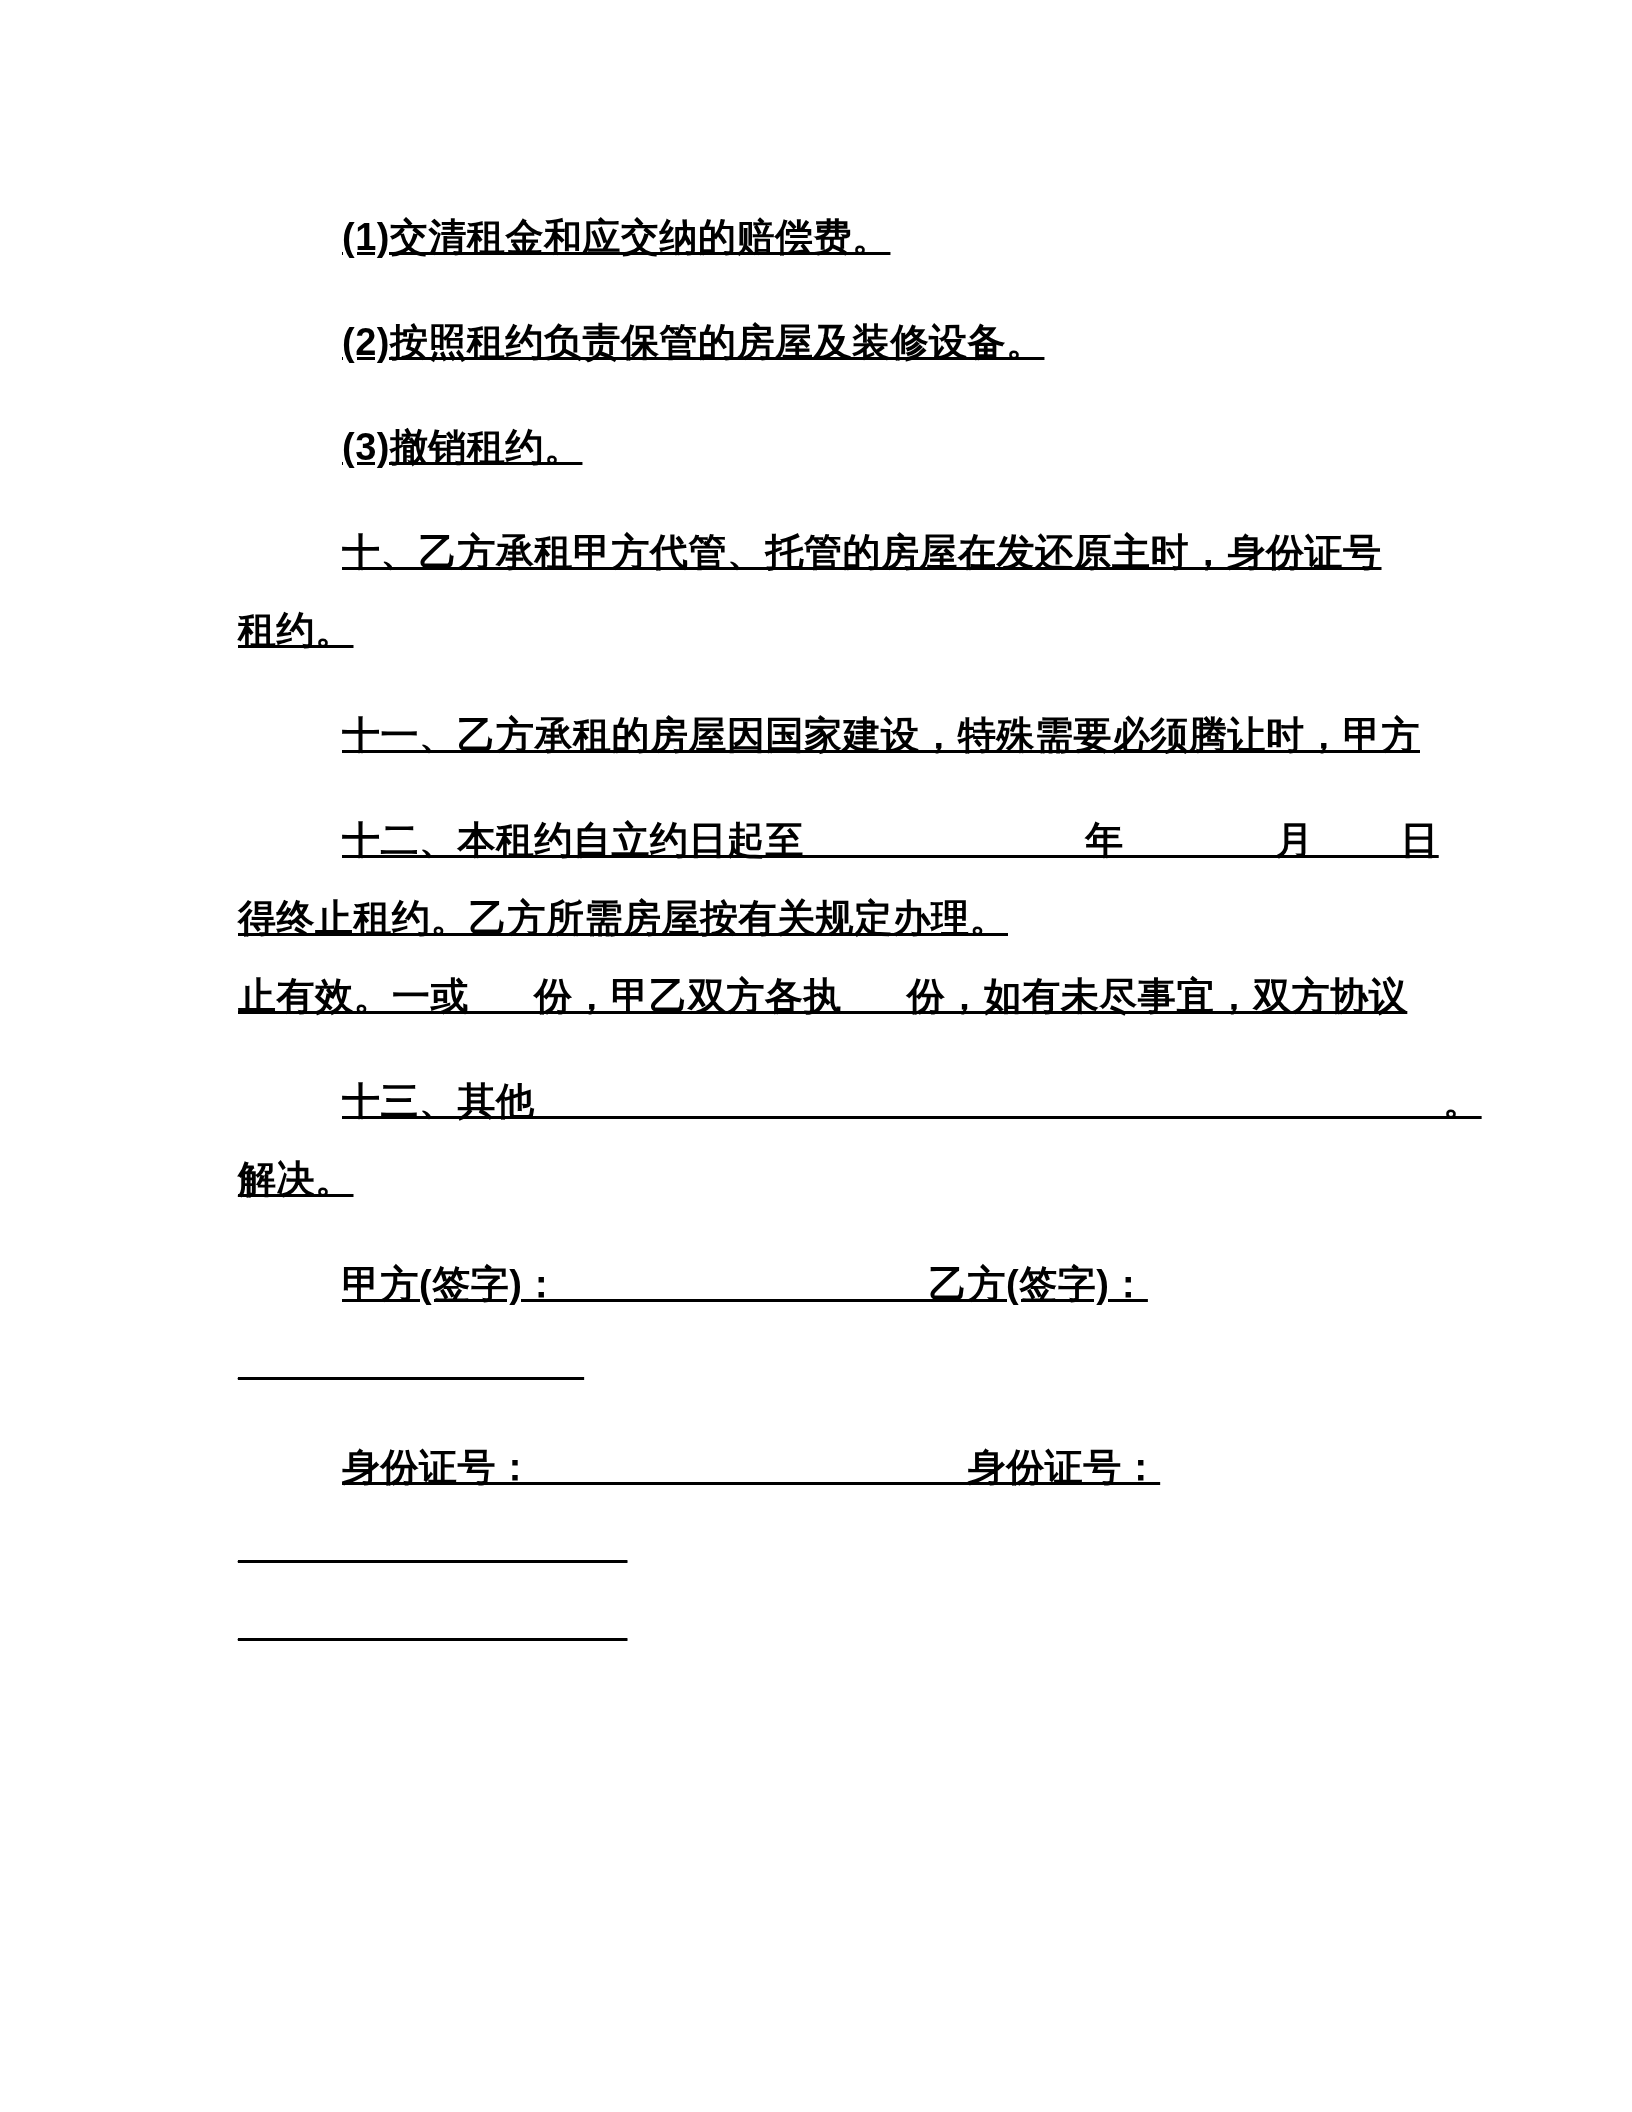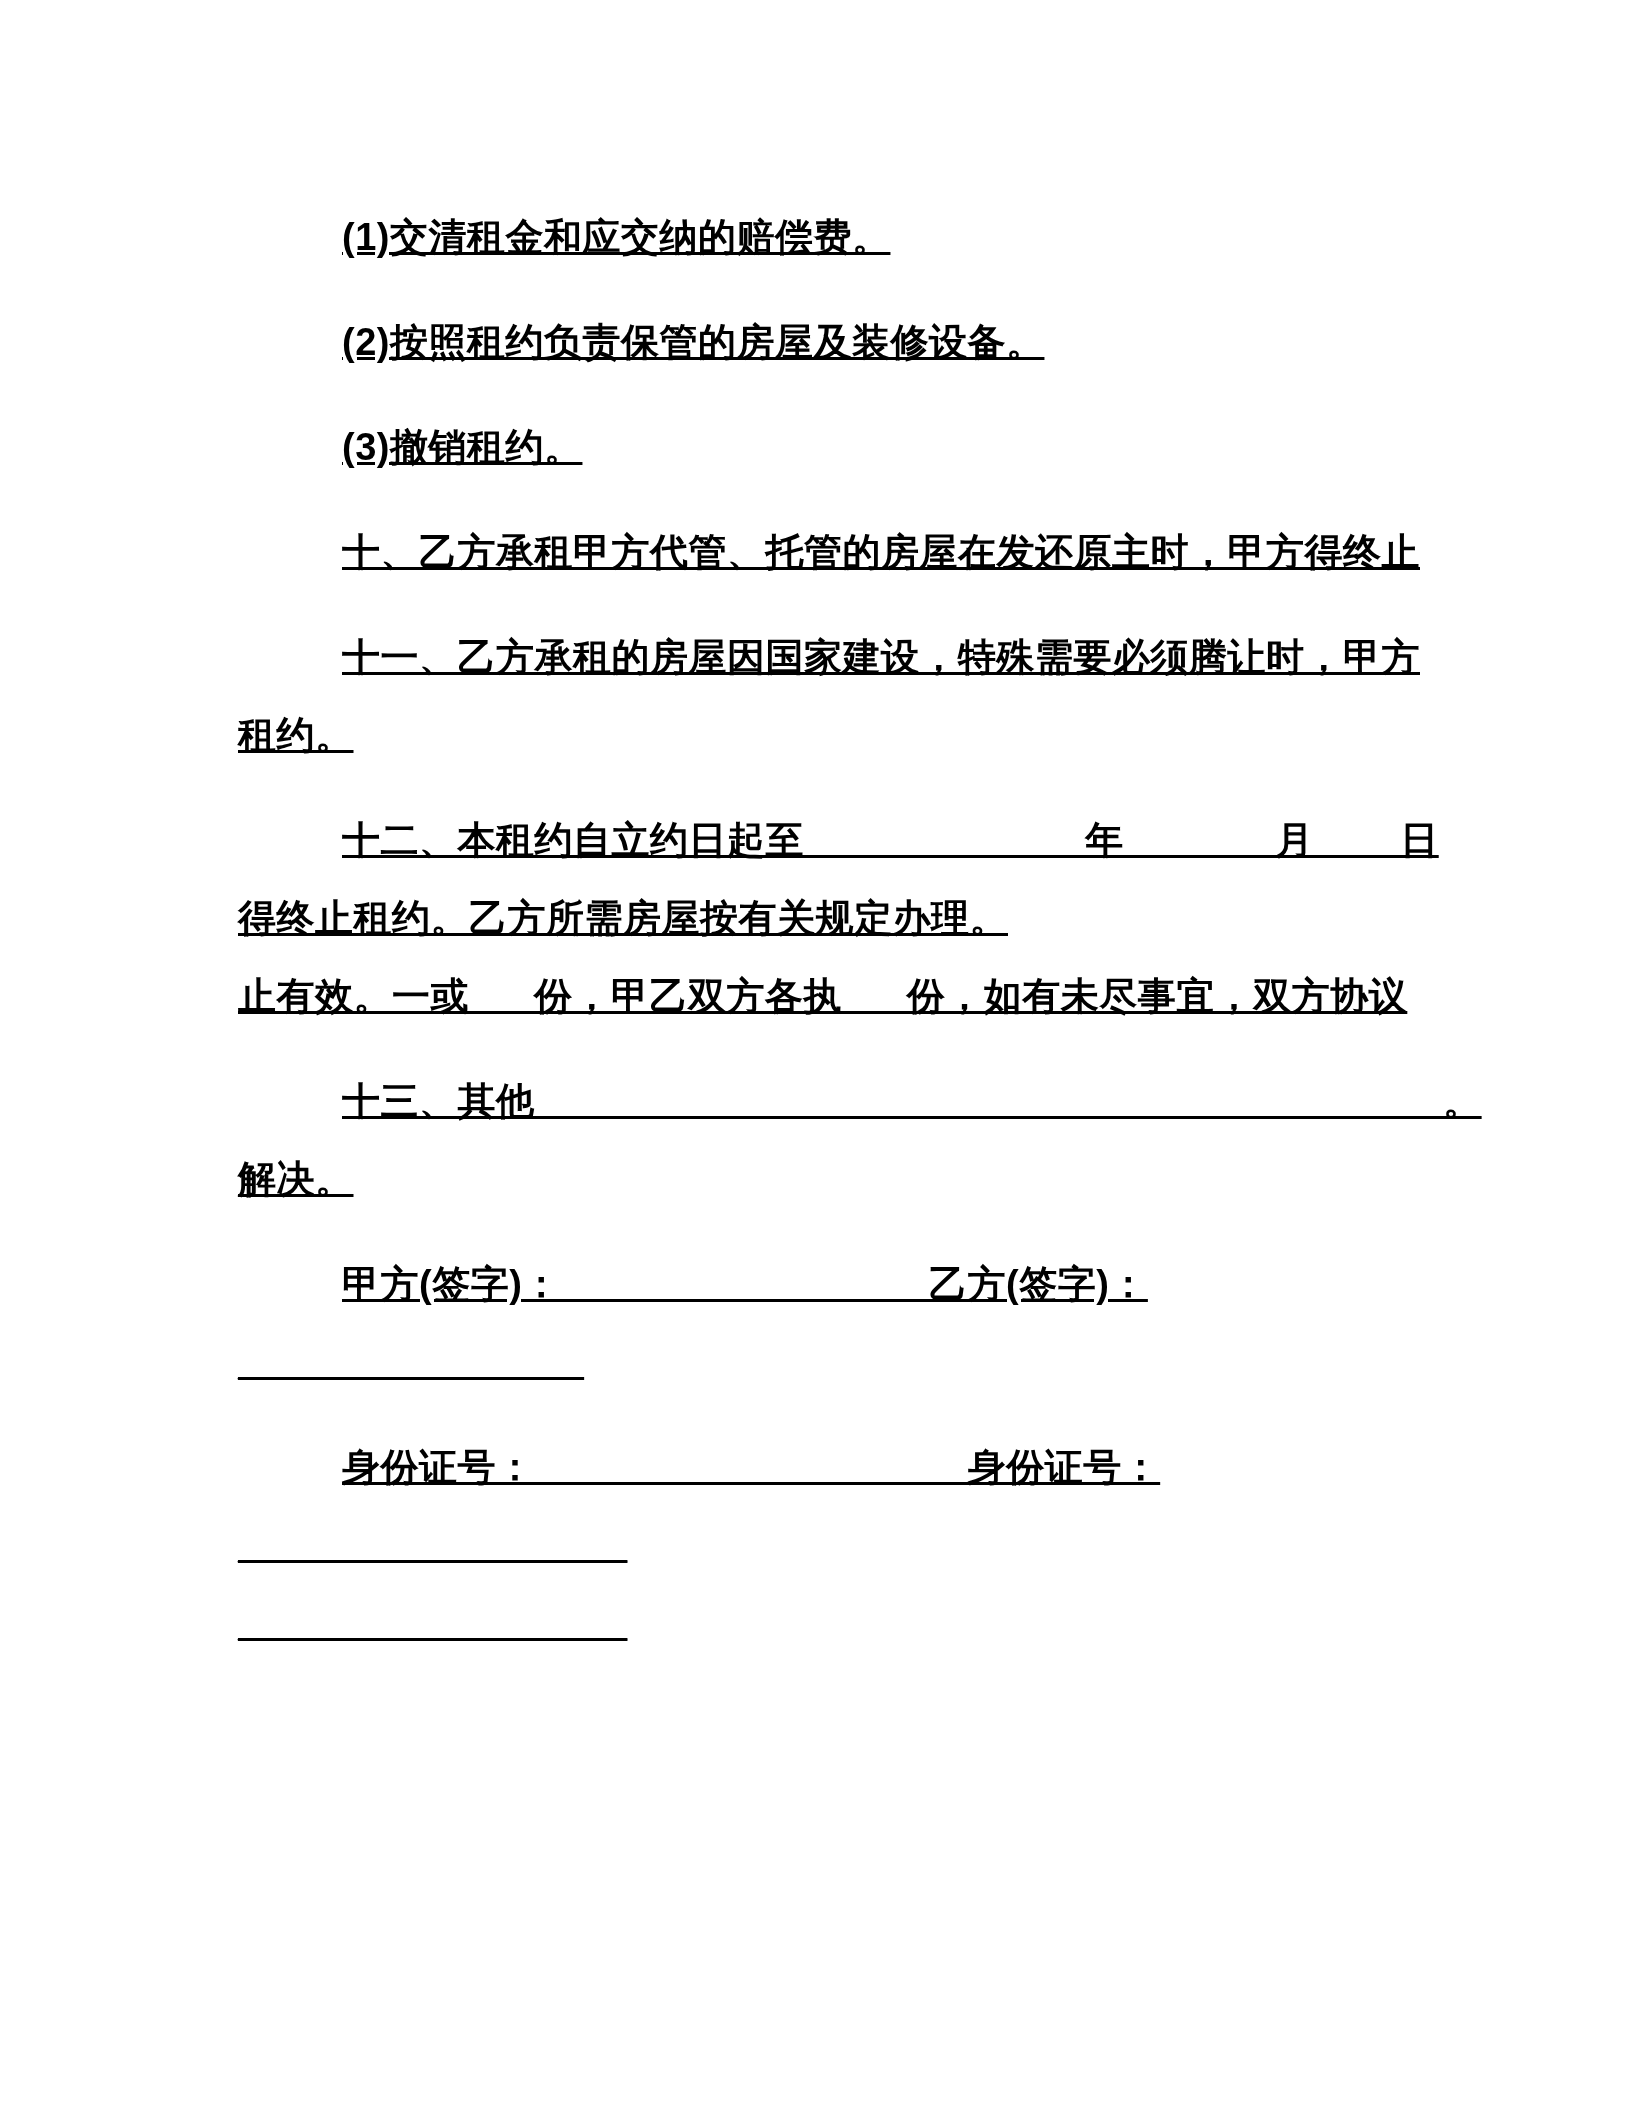--- a/index.html
+++ b/index.html
@@ -33,23 +33,23 @@
     margin-top: 27px;
   }
 </style>
 </head>
 <body>
 
 <div class="page">
   <div class="line indent">(1)交清租金和应交纳的赔偿费。</div>
   <div class="line indent pstart">(2)按照租约负责保管的房屋及装修设备。</div>
   <div class="line indent pstart">(3)撤销租约。</div>
-  <div class="line indent pstart">十、乙方承租甲方代管、托管的房屋在发还原主时，甲方得终止</div>
+  <div class="line indent pstart">十、乙方承租甲方代管、托管的房屋在发还原主时，身份证号</div>
+  <div class="line">租约。</div>
   <div class="line indent pstart">十一、乙方承租的房屋因国家建设，特殊需要必须腾让时，甲方</div>
-  <div class="line">租约。</div>
   <div class="line indent pstart">十二、本租约自立约日起至_____________年_______月____日</div>
   <div class="line">得终止租约。乙方所需房屋按有关规定办理。</div>
   <div class="line">止有效。一或___份，甲乙双方各执___份，如有未尽事宜，双方协议</div>
   <div class="line indent pstart">十三、其他__________________________________________。</div>
   <div class="line">解决。</div>
   <div class="line indent pstart">甲方(签字)： ________________ 乙方(签字)：</div>
   <div class="line">________________</div>
   <div class="line indent pstart">身份证号： ___________________ 身份证号：</div>
   <div class="line">__________________</div>
   <div class="line">__________________</div>

